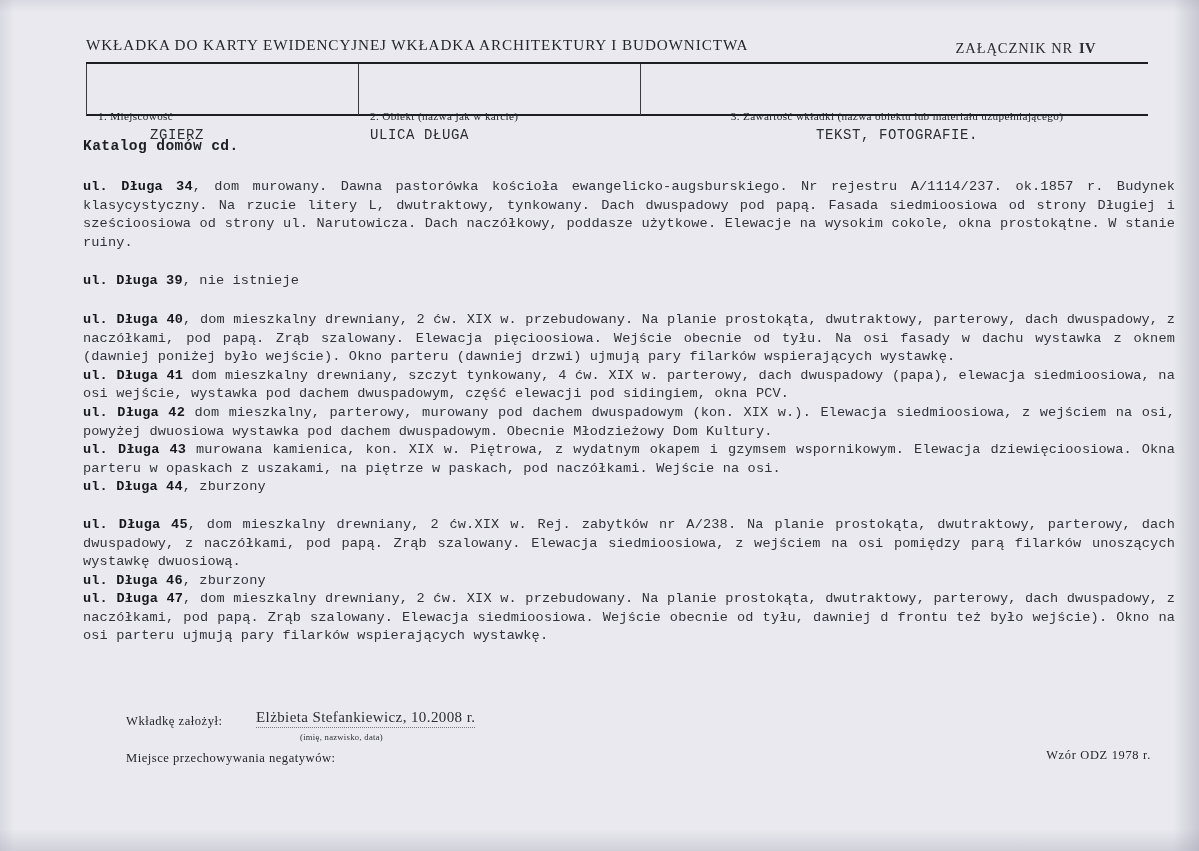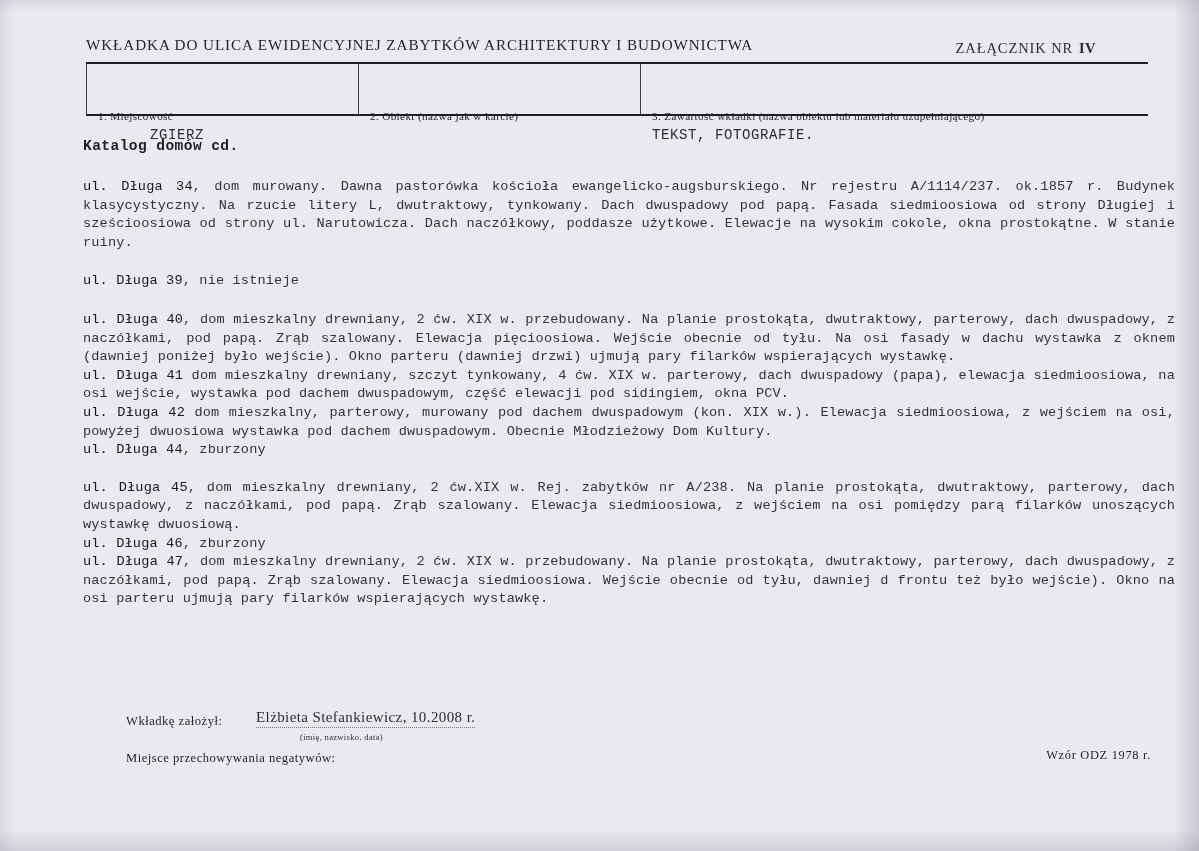--- a/index.html
+++ b/index.html
@@ -151,21 +151,21 @@
   .entry {
     font-family: "Liberation Mono", monospace;
     font-size: 13.6px;
     line-height: 18.6px;
     color: #32323c;
     margin: 0;
     text-align: justify;
     letter-spacing: 0.15px;
   }
   .entry .lbl {
-    font-weight: normal;
+    font-weight: bold;
     color: #17171f;
   }
   .gap-lg { height: 20px; }
   .gap-md { height: 19px; }
 
   
   .footer {
     position: absolute;
     left: 0; top: 706px;
     width: 1183px; height: 90px;
@@ -209,44 +209,45 @@
     color: #24242c;
     white-space: nowrap;
   }
 </style>
 </head>
 <body>
 
 <div class="page">
 
   <div class="hdr-title-row">
-    <div class="hdr-title">WKŁADKA DO ULICA EWIDENCYJNEJ ZABYTKÓW ARCHITEKTURY I BUDOWNICTWA</div>
+    <div class="hdr-title">WKŁADKA DO KARTY EWIDENCYJNEJ WKŁADKA ARCHITEKTURY I BUDOWNICTWA</div>
     <div class="hdr-annex">
       <span>ZAŁĄCZNIK NR</span><b>IV</b>
     </div>
   </div>
 
   <div class="tbl">
     <div class="tbl-line top"></div>
     <div class="tbl-line bot"></div>
 
     <div class="tbl-vline" style="left:0px;"></div>
     <div class="tbl-vline" style="left:272px;"></div>
     <div class="tbl-vline" style="left:554px;"></div>
 
     <div class="cell" style="left:12px; width:256px;">
       <div class="cell-cap">1. Miejscowość</div>
       <div class="cell-val indented">ZGIERZ</div>
     </div>
 
     <div class="cell" style="left:284px; width:264px;">
       <div class="cell-cap">2. Obiekt (nazwa jak w karcie)</div>
+      <div class="cell-val">ULICA DŁUGA</div>
     </div>
 
-    <div class="cell" style="left:566px; width:490px;">
+    <div class="cell" style="left:566px; width:490px;text-align:center;">
       <div class="cell-cap">3. Zawartość wkładki (nazwa obiektu lub materiału uzupełniającego)</div>
       <div class="cell-val">TEKST, FOTOGRAFIE.</div>
     </div>
   </div>
 
   <div class="body-wrap">
     <div class="cat-title">Katalog domów cd.</div>
 
     <p class="entry">
       <span class="lbl">ul. Długa 34</span><span>, dom murowany. Dawna pastorówka kościoła ewangelicko-augsburskiego. Nr rejestru A/1114/237. ok.1857 r. Budynek klasycystyczny. Na rzucie litery L, dwutraktowy, tynkowany. Dach dwuspadowy pod papą. Fasada siedmioosiowa od strony Długiej i sześcioosiowa od strony ul. Narutowicza. Dach naczółkowy, poddasze użytkowe. Elewacje na wysokim cokole, okna prostokątne. W stanie ruiny.</span>
@@ -263,20 +264,23 @@
     </p>
 
     <p class="entry">
       <span class="lbl">ul. Długa 41</span><span> dom mieszkalny drewniany, szczyt tynkowany, 4 ćw. XIX w. parterowy, dach dwuspadowy (papa), elewacja siedmioosiowa, na osi wejście, wystawka pod dachem dwuspadowym, część elewacji pod sidingiem, okna PCV.</span>
     </p>
 
     <p class="entry">
       <span class="lbl">ul. Długa 42</span><span> dom mieszkalny, parterowy, murowany pod dachem dwuspadowym (kon. XIX w.). Elewacja siedmioosiowa, z wejściem na osi, powyżej dwuosiowa wystawka pod dachem dwuspadowym. Obecnie Młodzieżowy Dom Kultury.</span>
     </p>
 
+    <p class="entry">
+      <span class="lbl">ul. Długa 43</span><span> murowana kamienica, kon. XIX w. Piętrowa, z wydatnym okapem i gzymsem wspornikowym. Elewacja dziewięcioosiowa. Okna parteru w opaskach z uszakami, na piętrze w paskach, pod naczółkami. Wejście na osi.</span>
+    </p>
 
     <p class="entry">
       <span class="lbl">ul. Długa 44</span><span>, zburzony</span>
     </p>
     <div class="gap-md"></div>
 
     <p class="entry">
       <span class="lbl">ul. Długa 45</span><span>, dom mieszkalny drewniany, 2 ćw.XIX w. Rej. zabytków nr A/238. Na planie prostokąta, dwutraktowy, parterowy, dach dwuspadowy, z naczółkami, pod papą. Zrąb szalowany. Elewacja siedmioosiowa, z wejściem na osi pomiędzy parą filarków unoszących wystawkę dwuosiową.</span>
     </p>
 

